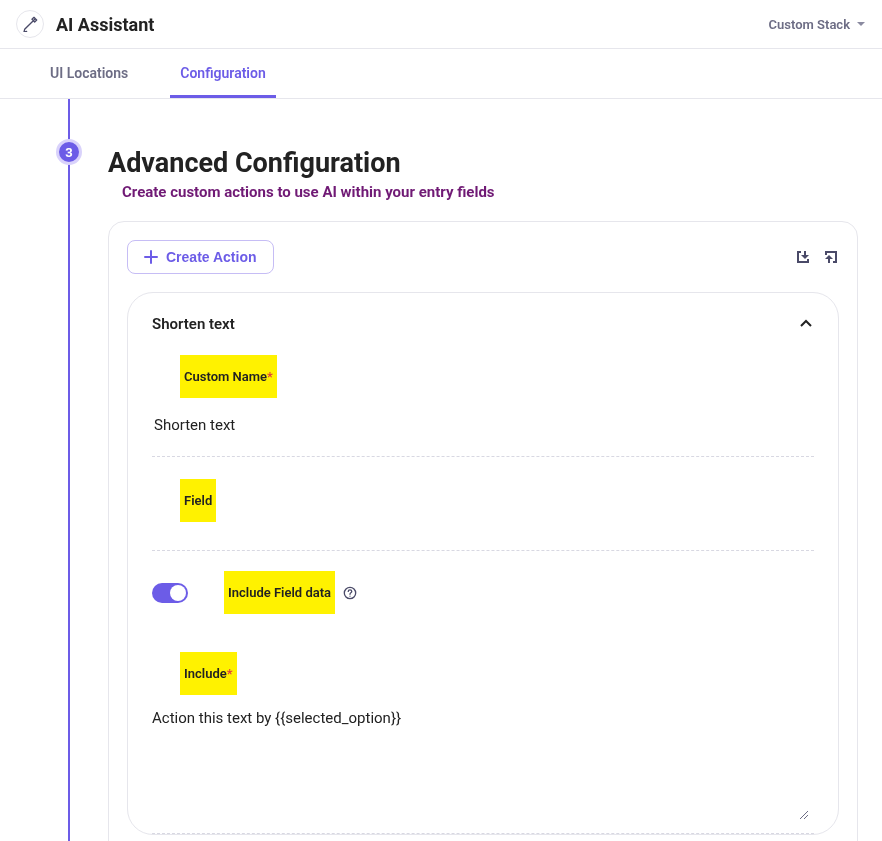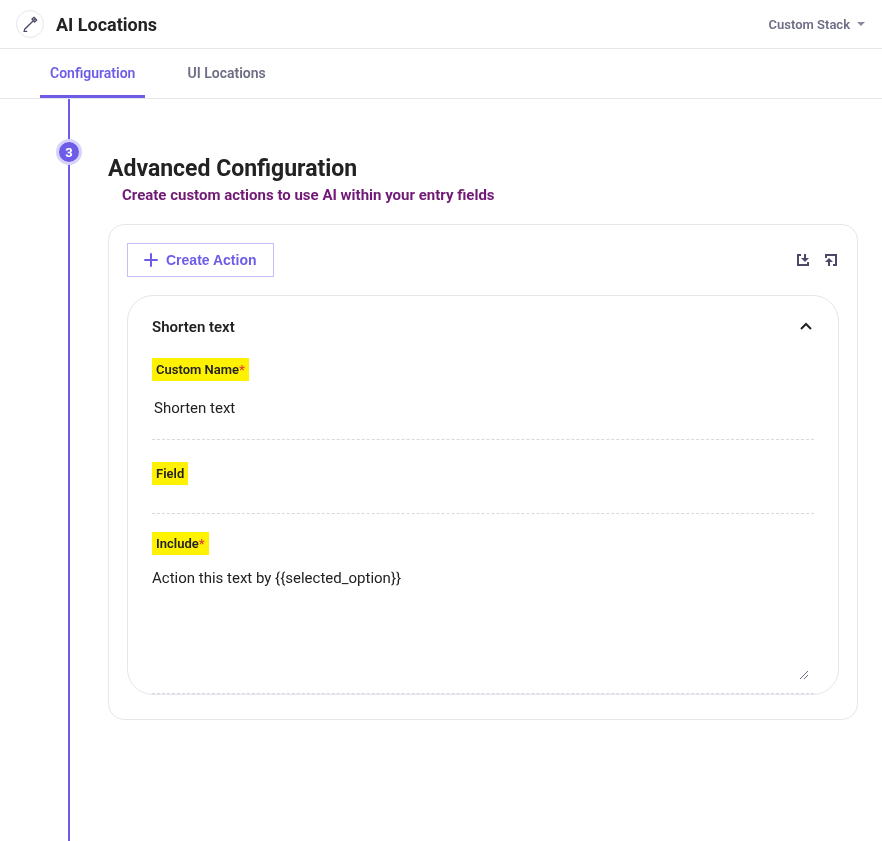--- a/index.html
+++ b/index.html
@@ -65,37 +65,37 @@
     color: #fff; font-weight: 700; font-size: 13px;
     display: flex; align-items: center; justify-content: center;
     z-index: 2;
   }
   .step-body {
     margin-left: 60px;
     padding-top: 40px;
     flex: 1;
     min-width: 0;
   }
-  .step-title { font-size: 23px; font-weight: 700; margin: 16px 0 4px; }
+  .step-title { font-size: 27px; font-weight: 700; margin: 8px 0 4px; }
   .step-desc { font-size: 15px; color: #701a75; margin: 0 14px 20px; font-weight: bold; }
   .card {
     border: 1px solid #e6e6ec;
     border-radius: 16px;
     padding: 18px 18px 24px;
     background: #fff;
   }
   .card-head {
     display: flex; align-items: center; justify-content: space-between;
     margin-bottom: 18px;
   }
   .create-btn {
     display: inline-flex; align-items: center; gap: 8px;
     padding: 8px 16px;
     border: 1px solid #c6bdf5;
-    border-radius: 0;
+    border-radius: 8px;
     background: #fff;
     color: #6c5ce7;
     font-weight: 600; font-size: 14px;
     cursor: pointer;
   }
   .card-head-icons { display: flex; gap: 12px; color: #4a4a68; }
   .card-head-icons .icn { cursor: pointer; }
   .action-card {
     border: 1px solid #e6e6ec;
     border-radius: 26px;
@@ -107,23 +107,24 @@
     padding: 22px 24px;
   }
   .action-title { font-size: 15px; font-weight: 600; }
   .chev { cursor: pointer; color: #222; }
   .section {
     padding: 0 24px 0;
   }
   .field-label {
     display: inline-block;
     background: #fff200;
-    padding: 4px 4px;
+    padding: 14px 4px;
     font-size: 13px; font-weight: 600;
     color: #222;
+    margin-left: 28px;
   }
   .field-label .req { color: #e03c3c; }
   .custom-name-val {
     padding: 18px 2px 22px;
     font-size: 15px; color: #222;
   }
   .divider {
     border: none;
     border-top: 1px dashed #d8d8e2;
     margin: 0 24px;
@@ -172,35 +173,35 @@
 <body>
 
 <div class="app">
   <div class="topbar">
     <div class="top-left">
       <div class="app-icon">
         <svg width="16" height="16" viewBox="0 0 24 24" fill="none" stroke="#4a4a68" stroke-width="2">
             <path d="M4 20 L20 4 M4 20 l-1 4 l4 -1 M20 4 l-2 -2 l-3 3 l4 4 l3 -3 z" stroke-linecap="round" stroke-linejoin="round"></path>
           </svg>
       </div>
-      <div class="app-title">AI Locations</div>
+      <div class="app-title">AI Assistant</div>
     </div>
     <div class="top-right">
       <span>Custom Stack</span>
       <span>
         <svg width="10" height="10" viewBox="0 0 10 10">
             <path d="M1 3 L5 7 L9 3 Z" fill="#8a8aa0"></path>
           </svg>
       </span>
     </div>
   </div>
 
   <div class="tabs">
+    <div class="tab">UI Locations</div>
     <div class="tab active">Configuration</div>
-    <div class="tab">UI Locations</div>
   </div>
 
   <div class="content-wrap">
     <div class="timeline"></div>
     <div class="step-badge">3</div>
 
     <div class="step-body">
       <h2 class="step-title">Advanced Configuration</h2>
       <p class="step-desc">Create custom actions to use AI within your entry fields</p>
 
@@ -246,20 +247,31 @@
             </span>
             <div class="custom-name-val">Shorten text</div>
           </div>
           <hr class="divider">
 
           <div class="icon-block">
             <span class="field-label">Field</span>
           </div>
           <hr class="divider">
 
+          <div class="toggle-row">
+            <div class="switch"></div>
+            <span class="field-label">Include Field data</span>
+            <span class="help-icn">
+              <svg width="14" height="14" viewBox="0 0 16 16" fill="none" stroke="#4a4a68" stroke-width="1.5">
+                  <circle cx="8" cy="8" r="6.5"></circle>
+                  <path d="M6 6.2c0-1 .9-1.8 2-1.8s2 .8 2 1.8c0 .9-.6 1.2-1.3 1.7C8 8.4 8 8.8 8 9.5" stroke-linecap="round"></path>
+                  <circle cx="8" cy="11.6" r="0.7" fill="#4a4a68" stroke="none"></circle>
+                </svg>
+            </span>
+          </div>
 
           <div class="prompt-block">
             <span class="field-label">
               <span>Include</span><span class="req">*</span>
             </span>
             <div class="prompt-area">Action this text by {{selected_option}}</div>
             <div class="resize-handle">
               <svg width="12" height="12" viewBox="0 0 12 12" stroke="#6d6d85" stroke-width="1">
                   <path d="M2 10 L10 2 M6 10 L10 6"></path>
                 </svg>

